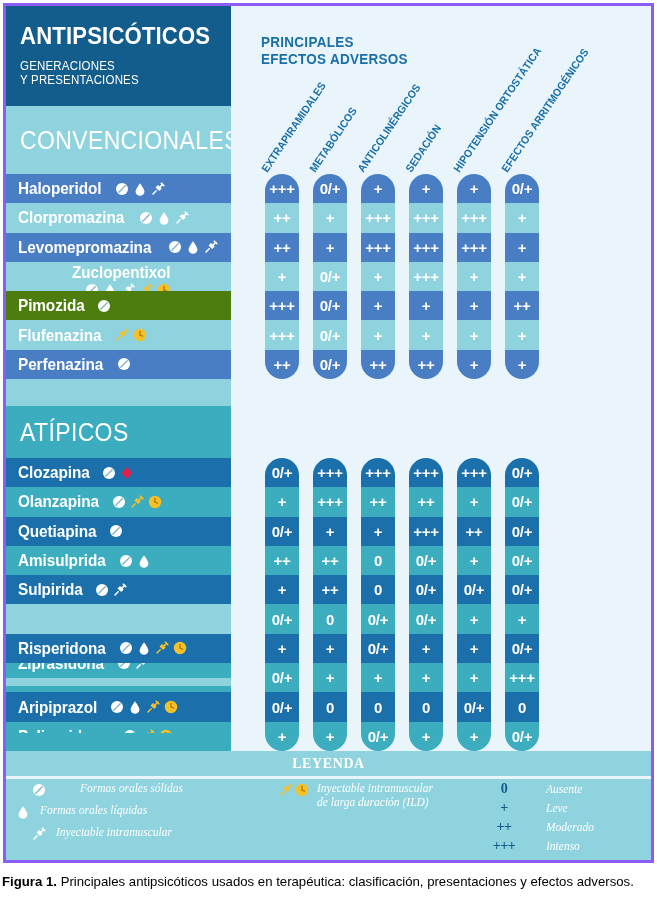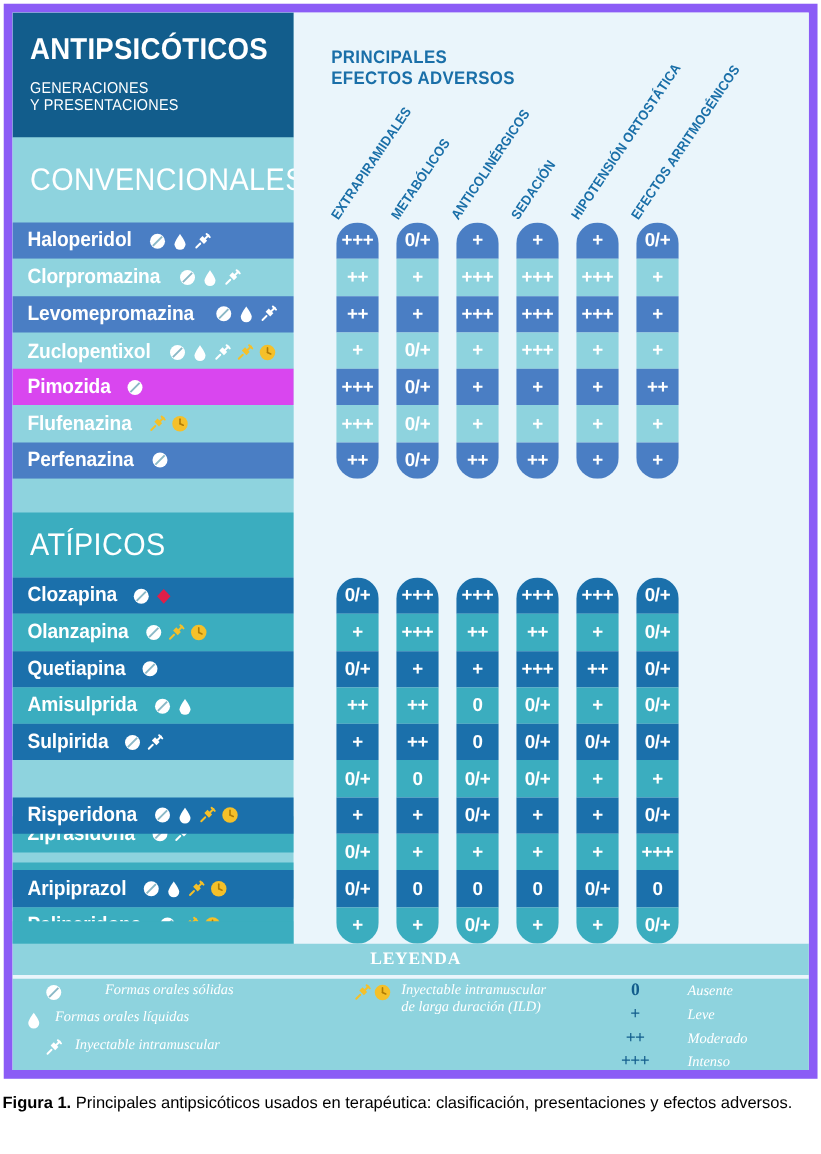--- a/index.html
+++ b/index.html
@@ -15,21 +15,21 @@
     width: 657px; height: 923px;
     background: #ffffff;
   }
 
   
   .infographic {
     position: absolute;
     left: 3px; top: 3px;
     width: 651px; height: 860px;
     background: #eaf5fb;
-    border: 7px solid #8b5cf6;
+    border: 3px solid #8b5cf6;
     overflow: hidden;
   }
 
   
   .left-col {
     position: absolute;
     left: 0; top: 0;
     width: 225px; height: 745px;
     background: #8ed3de;
   }
@@ -304,21 +304,21 @@
                   <g stroke="#ffffff" stroke-width="1.5" stroke-linecap="round" fill="none">
         <line x1="12.8" y1="3.2" x2="8.6" y2="7.4"></line>
         <line x1="6.2" y1="9.8" x2="3.0" y2="13.0"></line>
                   </g>
         <rect x="6.0" y="5.2" width="5.2" height="3.6" fill="#ffffff" transform="rotate(45 8.6 7.0)"></rect>
         <line x1="11.3" y1="2.2" x2="13.8" y2="4.7" stroke="#ffffff" stroke-width="1.6" stroke-linecap="round"></line>
                 </svg>
               </span>
             </span>
           </div>
-          <div class="drug-row" style="top: 257px; background: rgb(142, 211, 222);">
+          <div class="drug-row" style="top: 257px; background: rgb(142, 211, 222); flex-direction: column;">
             <span class="drug-name">Zuclopentixol</span>
             <span class="icons">
               <span>
                 <svg width="16" height="16" viewBox="0 0 16 16">
                   <circle cx="8" cy="8" r="6" fill="#ffffff"></circle>
         <line x1="4.3" y1="11.7" x2="11.7" y2="4.3" stroke="#8ab8c6" stroke-width="1.5"></line>
                 </svg>
               </span>
               <span>
                 <svg width="16" height="16" viewBox="0 0 16 16">
@@ -349,21 +349,21 @@
                 <svg width="16" height="16" viewBox="0 0 16 16">
                   <circle cx="8" cy="8" r="6.2" fill="#f5c029"></circle>
         <g stroke="#b07c05" stroke-width="1.3" stroke-linecap="round">
         <line x1="8" y1="8" x2="8" y2="4.3"></line>
                     <line x1="8" y1="8" x2="10.6" y2="9.2"></line>
                   </g>
                 </svg>
               </span>
             </span>
           </div>
-          <div class="drug-row" style="top: 285.2px; background: #d946ef;">
+          <div class="drug-row" style="top: 285.2px; background: #4d7c0f;">
             <span class="drug-name">Pimozida</span>
             <span class="icons">
               <span>
                 <svg width="16" height="16" viewBox="0 0 16 16">
                   <circle cx="8" cy="8" r="6" fill="#ffffff"></circle>
         <line x1="4.3" y1="11.7" x2="11.7" y2="4.3" stroke="#8ab8c6" stroke-width="1.5"></line>
                 </svg>
               </span>
             </span>
           </div>

